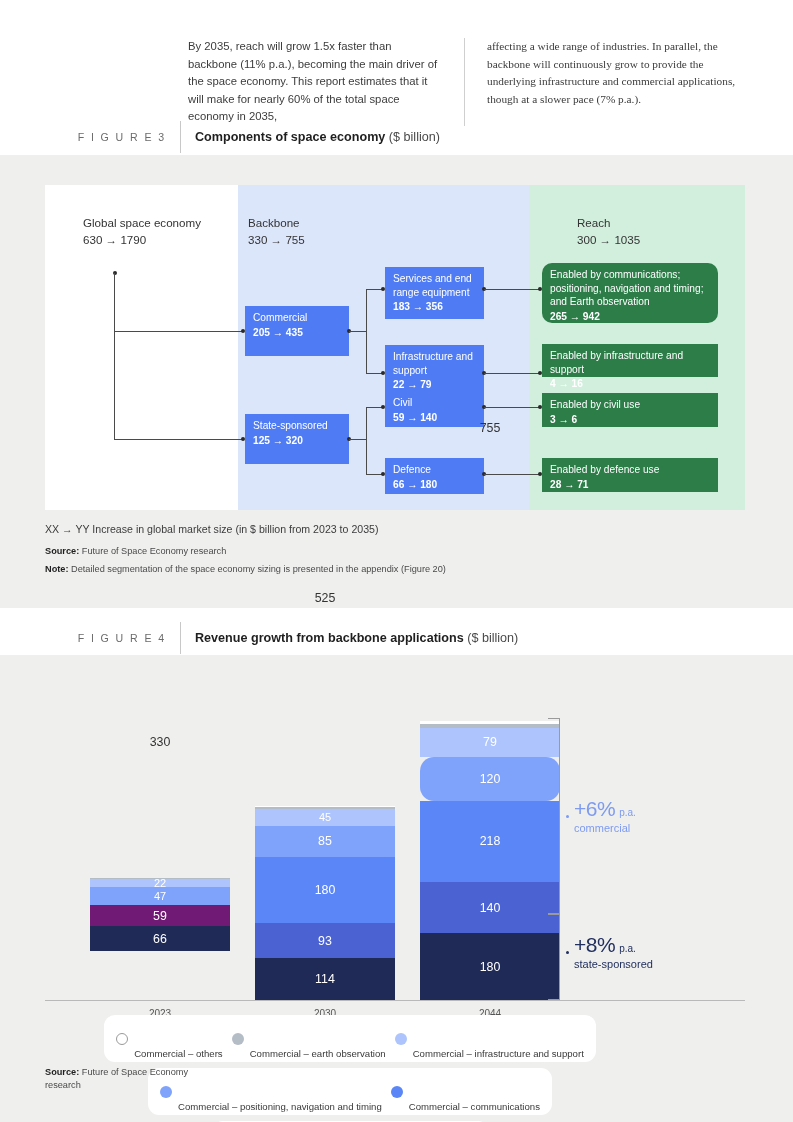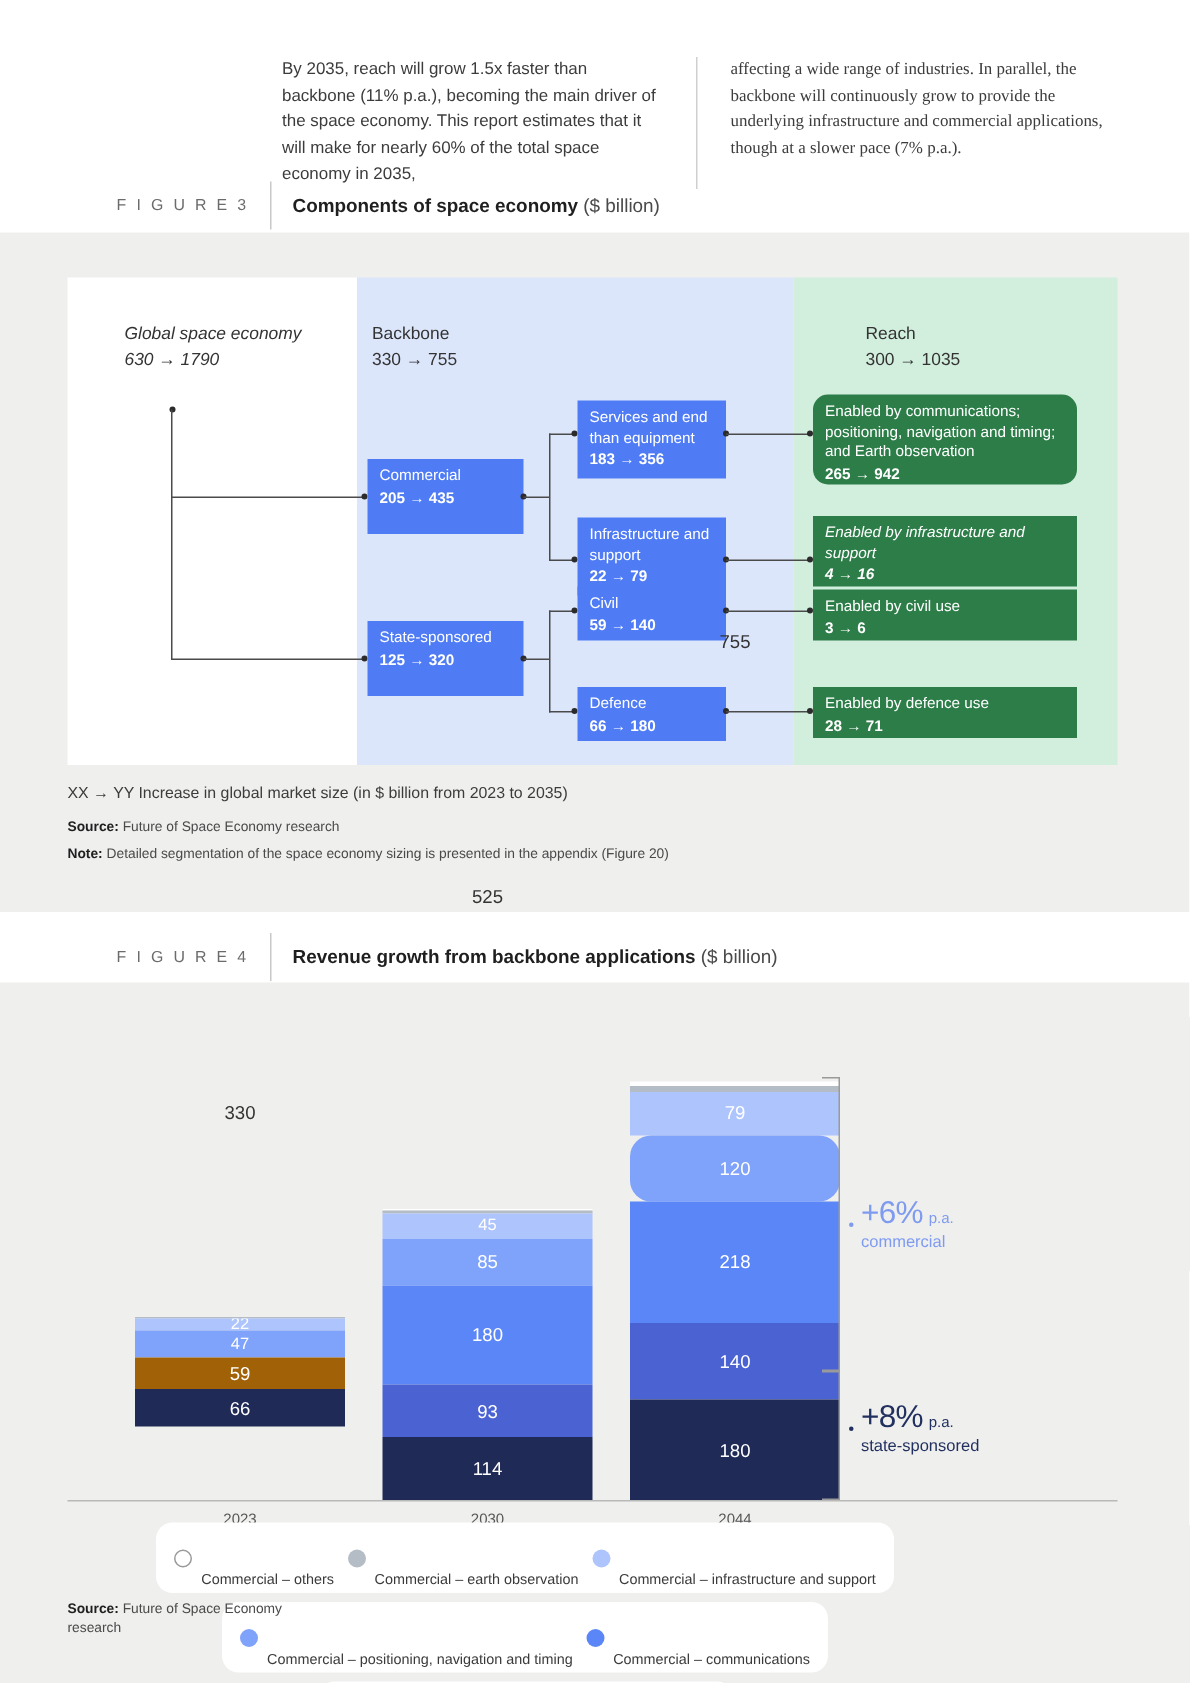--- a/index.html
+++ b/index.html
@@ -38,21 +38,21 @@
   #fig3-panel { position:absolute; left:0; top:155px; width:793px; height:453px; background:#efefee; }
 
   .diagram { position:absolute; left:45px; top:30px; width:700px; height:325px; }
   .band { position:absolute; top:0; height:325px; }
   .band-white    { left:0;   width:193px; background:#ffffff; }
   .band-backbone { left:193px; width:291px; background:#dce6fb; }
   .band-reach    { left:484px; width:216px; background:#d2efdd; }
 
   .col-head { position:absolute; font-size:11.6px; color:#333; line-height:16.5px; }
   .col-head .val { white-space:nowrap; }
-  #head-global   { left:38px;  top:30px;font-style:italic; }
+  #head-global   { left:38px;  top:30px; }
   #head-backbone { left:203px; top:30px; }
   #head-reach    { left:48px;  top:30px; }
 
   .node {
     position:absolute; color:#fff; font-size:10.2px; line-height:13.6px;
     padding:5px 7px 6px 8px;
   }
   .node .t { font-weight:normal; }
   .node .v { font-weight:bold; margin-top:1px; }
   .node-blue  { background:#4f7cf5; }
@@ -178,21 +178,21 @@
 
     <div class="dot" style="left:302px; top:252px;"></div>
     <div class="ln" style="left:304px; top:254px; width:17px; height:1px;"></div>
     <div class="ln" style="left:321px; top:222px; width:1px; height:68px;"></div>
     <div class="ln" style="left:321px; top:222px; width:17px; height:1px;"></div>
     <div class="ln" style="left:321px; top:289px; width:17px; height:1px;"></div>
     <div class="dot" style="left:336px; top:220px;"></div>
     <div class="dot" style="left:336px; top:287px;"></div>
 
     <div class="node node-blue" style="left:340px; top:82px; width:99px; height:52px;">
-      <div class="t">Services and end than equipment</div>
+      <div class="t">Services and end range equipment</div>
       <div class="v">183 → 356</div>
     </div>
     <div class="node node-blue" style="left:340px; top:160px; width:99px; height:52px;">
       <div class="t">Infrastructure and support</div>
       <div class="v">22 → 79</div>
     </div>
     <div class="node node-blue" style="left:340px; top:206px; width:99px; height:36px;">
       <div class="t">Civil</div>
       <div class="v">59 → 140</div>
     </div>
@@ -214,21 +214,21 @@
     <div class="dot" style="left:493px; top:220px;"></div>
 
     <div class="dot" style="left:437px; top:287px;"></div>
     <div class="ln" style="left:439px; top:289px; width:56px; height:1px;"></div>
     <div class="dot" style="left:493px; top:287px;"></div>
 
     <div class="node node-green" style="left:497px; top:78px; width:176px; height:60px;border-radius:10px;">
       <div class="t">Enabled by communications; positioning, navigation and timing; and Earth observation</div>
       <div class="v">265 → 942</div>
     </div>
-    <div class="node node-green" style="left:497px; top:159px; width:176px; height:47px;font-style:italic;">
+    <div class="node node-green" style="left:497px; top:159px; width:176px; height:33px;">
       <div class="t">Enabled by infrastructure and support</div>
       <div class="v">4 → 16</div>
     </div>
     <div class="node node-green" style="left:497px; top:208px; width:176px; height:34px;">
       <div class="t">Enabled by civil use</div>
       <div class="v">3 → 6</div>
     </div>
     <div class="node node-green" style="left:497px; top:273px; width:176px; height:34px;">
       <div class="t">Enabled by defence use</div>
       <div class="v">28 → 71</div>
@@ -252,21 +252,21 @@
 <div id="fig4-panel">
   <div class="chart" id="chart-root">
     <div class="axis"></div>
 
   <div class="bar-group" style="left: 45px;">
         <div class="bar-total" style="top: -142.975px;">330</div>
         <div class="bar" style="height: 121.975px;">
           <div class="seg tiny" style="height: 1.10886px; background: rgb(180, 188, 198);"></div>
           <div class="seg tiny" style="height: 8.13165px; background: rgb(173, 196, 252);">22</div>
           <div class="seg tiny" style="height: 17.3722px; background: rgb(127, 162, 250);">47</div>
-          <div class="seg" style="height: 21.8076px; background: #a16207;">59</div>
+          <div class="seg" style="height: 21.8076px; background: #701a75;">59</div>
           <div class="seg" style="height: 24.3949px; background: rgb(31, 42, 87);">66</div>
         </div>
       </div>
       <div class="x-label" style="left: 45px;">2023</div>
       <div class="bar-group" style="left: 210px;">
         <div class="bar-total" style="top: -215.051px;">525</div>
         <div class="bar" style="height: 194.051px;">
           <div class="seg tiny" style="height: 0.739241px; background: rgb(255, 255, 255); color: rgb(85, 85, 85);"></div>
           <div class="seg tiny" style="height: 2.21772px; background: rgb(180, 188, 198);"></div>
           <div class="seg tiny" style="height: 16.6329px; background: rgb(173, 196, 252);">45</div>

